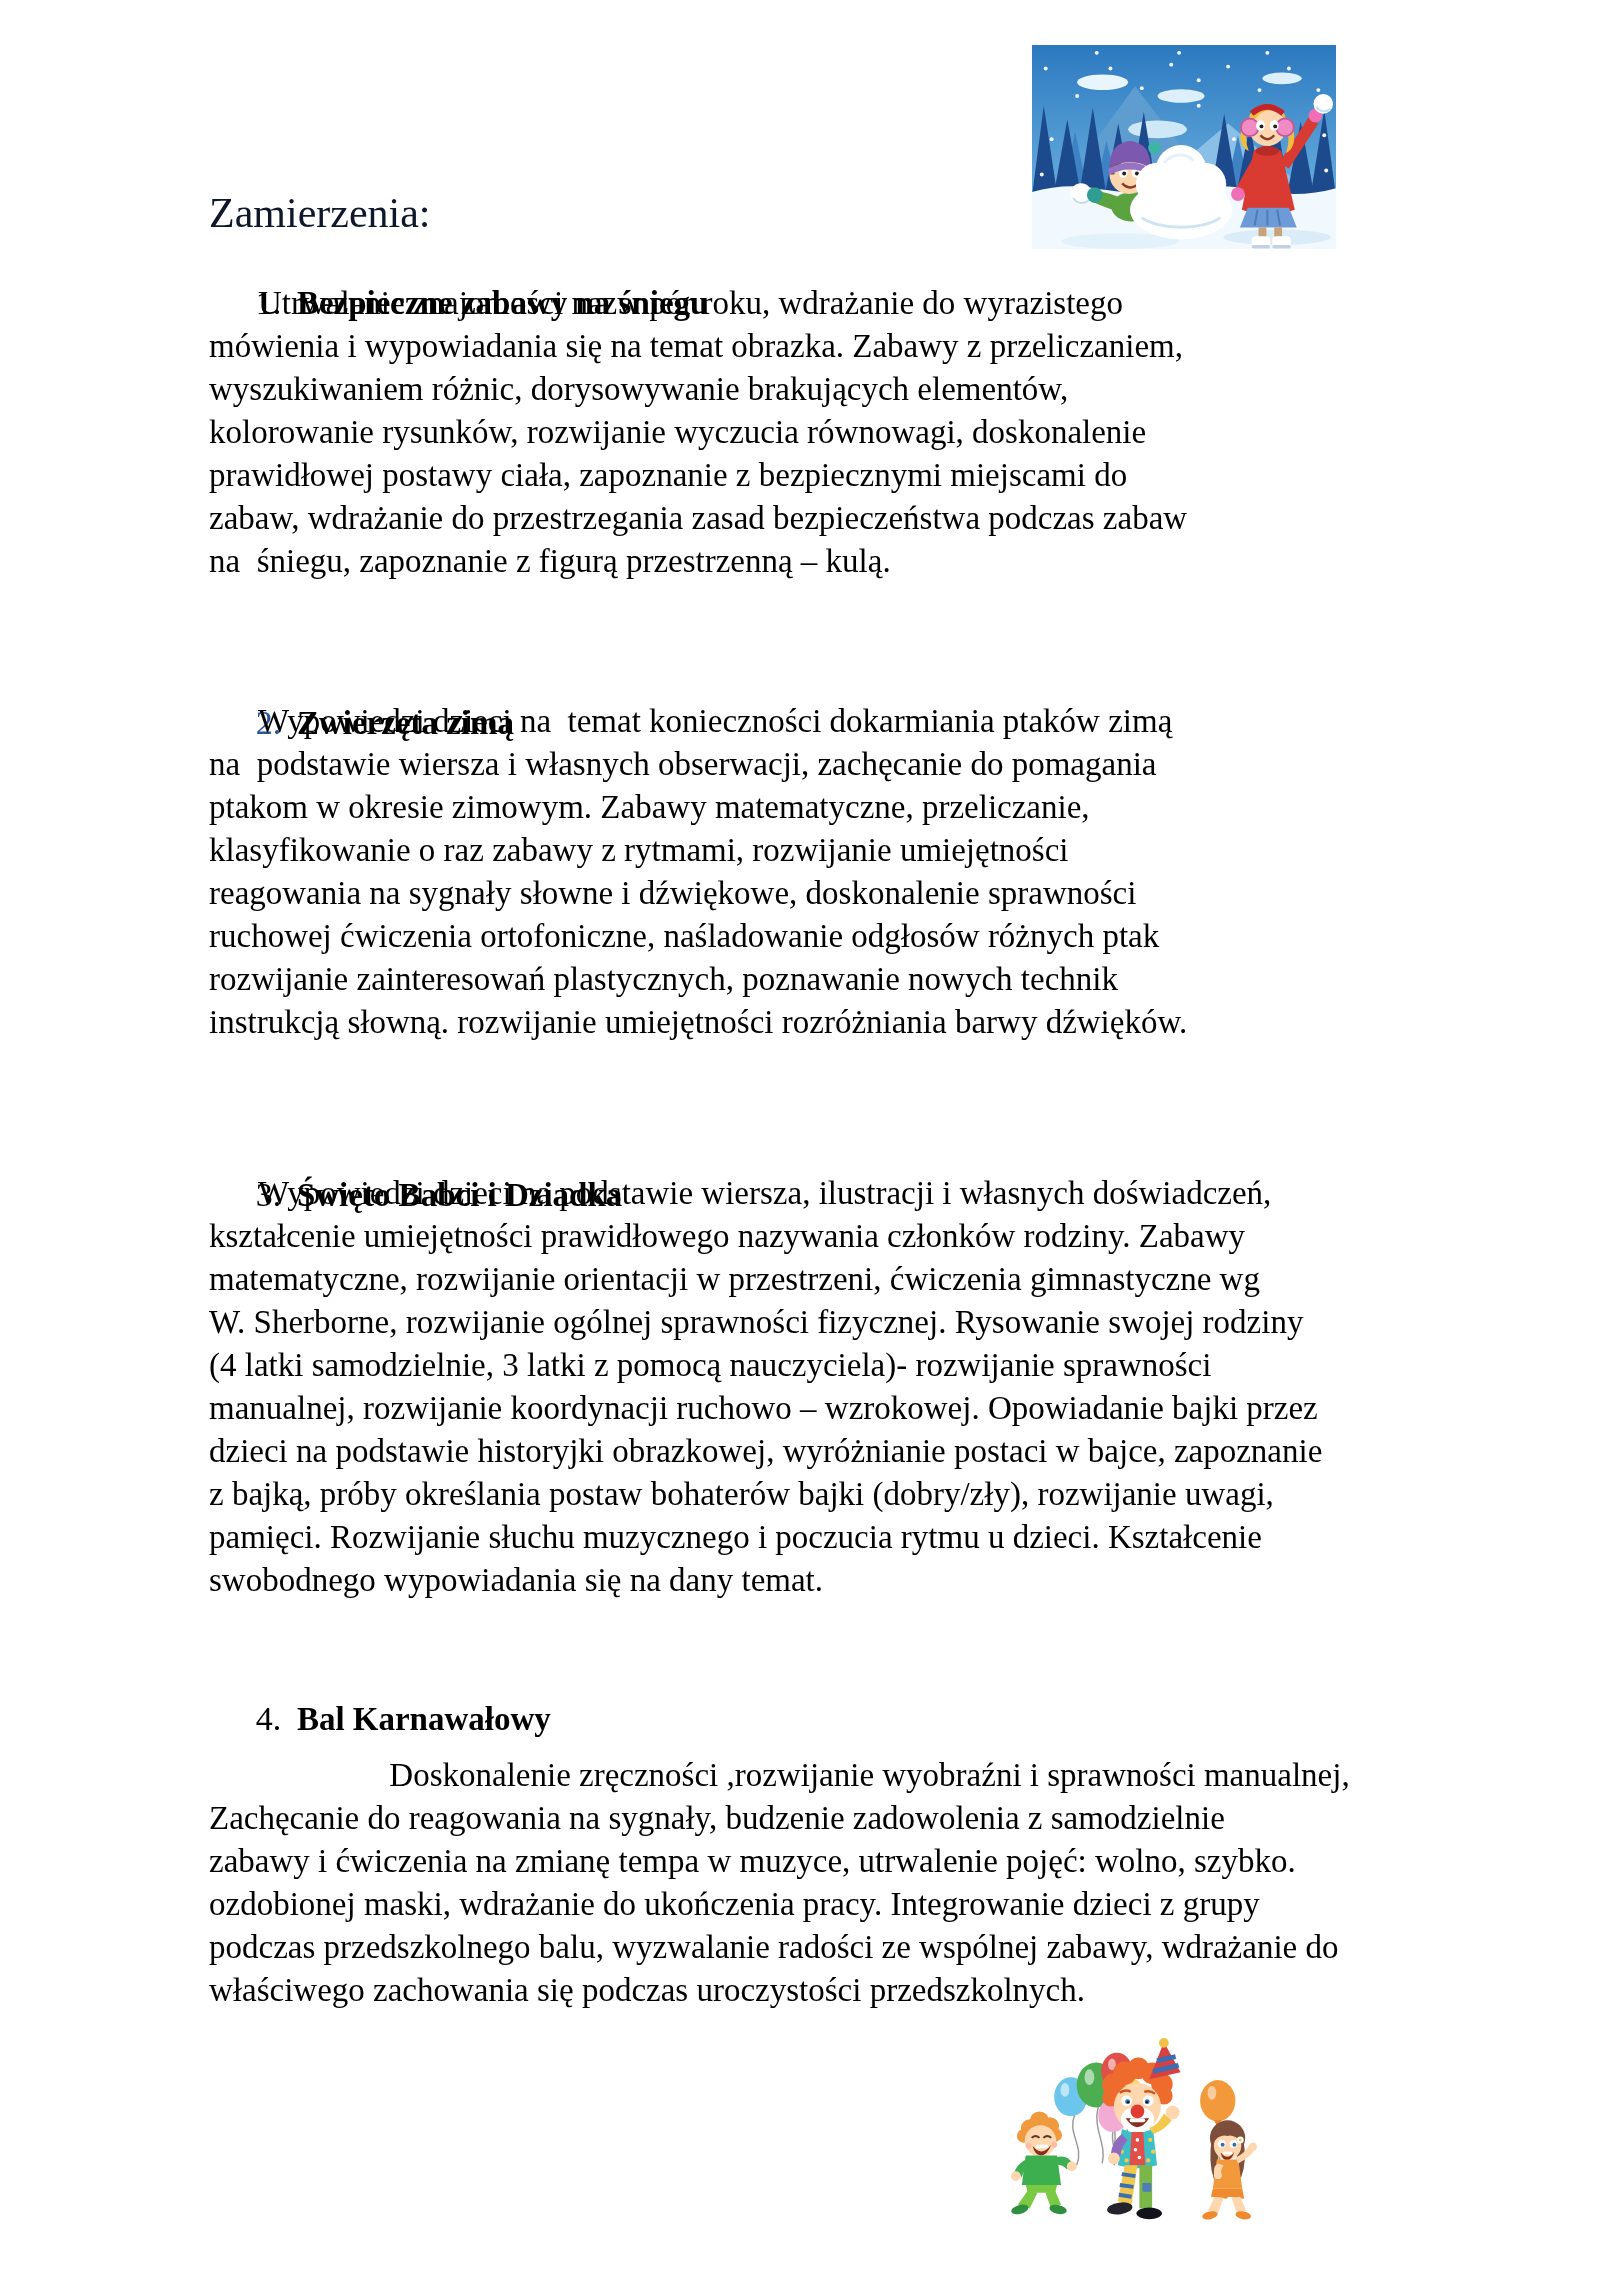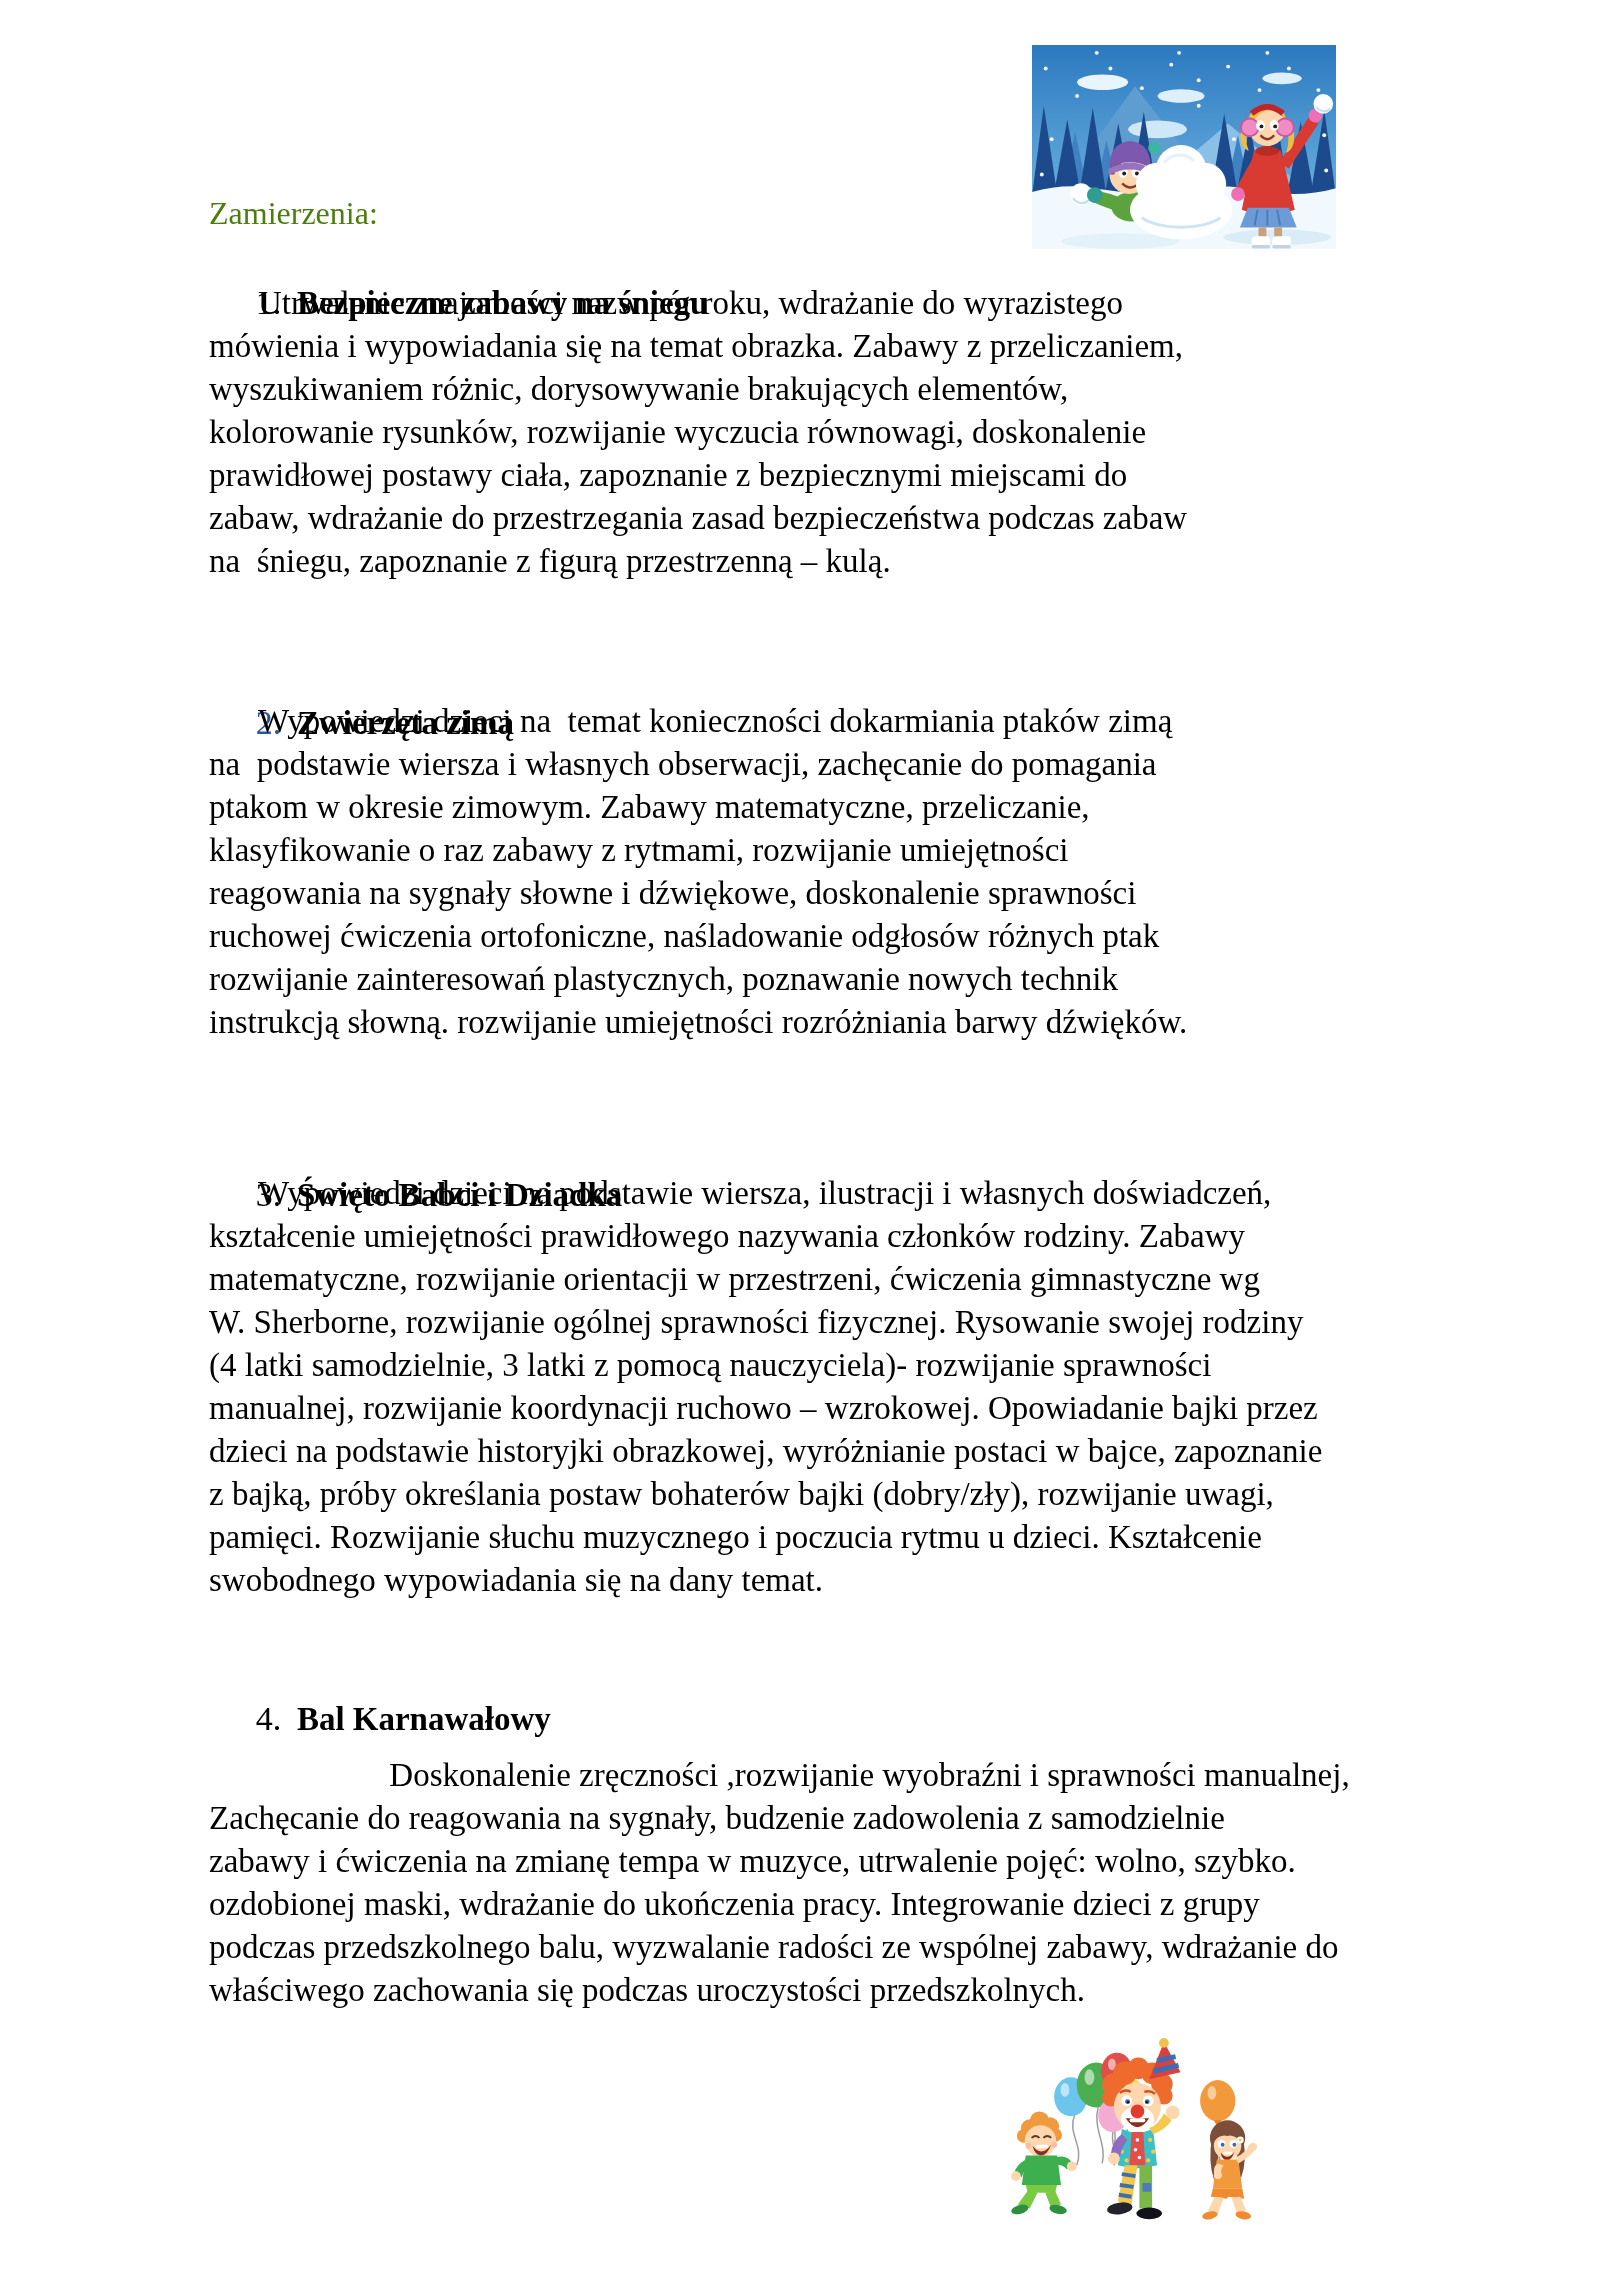--- a/index.html
+++ b/index.html
@@ -6,22 +6,22 @@
   .page{
     position:relative;
     width:1621px;height:2293px;
     background:#ffffff;
     font-family:"Liberation Serif", serif;
     color:#000;
     overflow:hidden;
   }
   .doc-label{
     position:absolute;left:209px;top:192px;
-    font-size:32px;line-height:43px;
-    color:#4d7c0f;
+    font-size:42px;line-height:43px;
+    color:#0f172a;
     white-space:pre;
   }
   .heading{
     position:absolute;left:209px;
     font-size:33px;line-height:45px;
     white-space:pre;
     text-align:right;
   }
   .heading .num{
     display:inline-block;

